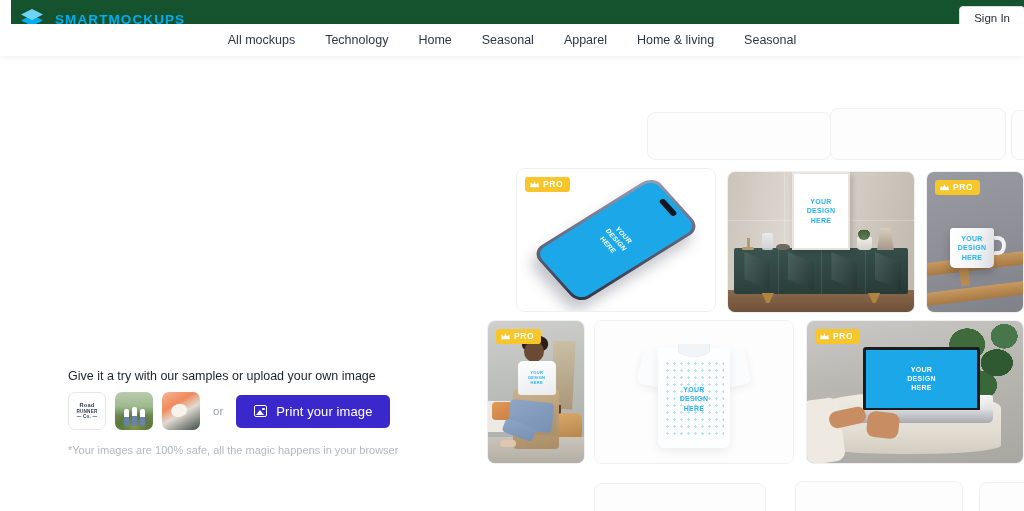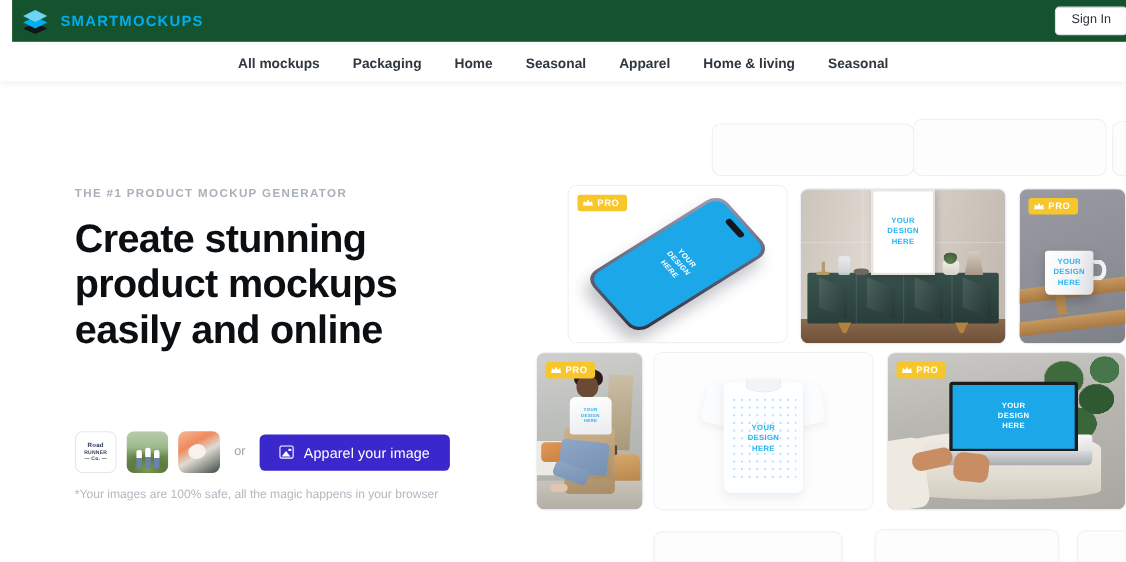--- a/index.html
+++ b/index.html
@@ -34,25 +34,24 @@
     font-family: inherit; cursor: pointer; line-height: 1;
   }
   .btn-started {
     border: none; background: #FF6B00; color: #fff;
     font-size: 11.5px; border-radius: 4px; padding: 7px 14px;
     font-family: inherit; cursor: pointer; line-height: 1;
   }
 
   
   .nav {
-    position: absolute; top: 42px; left: 0; width: 1024px; height: 32px;
+    position: absolute; top: 24px; left: 0; width: 1024px; height: 32px;
     background: #fff; display: flex; align-items: center; justify-content: center;
     gap: 26px; box-shadow: 0 2px 6px rgba(0,0,0,0.055);
     z-index: 5;
-    font-weight: bold;
   }
   .nav-item {
     font-size: 12.5px; color: #2f3740; cursor: pointer; line-height: 1;
     padding: 4px 2px; white-space: nowrap;
   }
 
   
   .hero {
     position: absolute; left: 68px; top: 170px; width: 400px;
   }
@@ -430,52 +429,49 @@
       <span class="brand-name">SMARTMOCKUPS</span>
     </div>
 
     <div class="header-right">
       <button class="btn-signin">Sign In</button>
     </div>
   </div>
 
   <div class="nav">
     <div class="nav-item">All mockups</div>
-    <div class="nav-item">Packaging</div>
+    <div class="nav-item">Technology</div>
     <div class="nav-item">Home</div>
     <div class="nav-item">Seasonal</div>
     <div class="nav-item">Apparel</div>
     <div class="nav-item">Home &amp; living</div>
     <div class="nav-item">Seasonal</div>
   </div>
 
-  <div class="hero">
-    <div class="eyebrow">THE #1 PRODUCT MOCKUP GENERATOR</div>
-    <h1 class="headline">Create stunning product mockups easily and online</h1>
-  </div>
-
+
+  <div class="try-label">Give it a try with our samples or upload your own image</div>
 
   <div class="samples-row">
     <div class="thumb thumb-1">
       <span class="badge-txt">
         <span class="big">Road</span>RUNNER<br>— Co. —
       </span>
     </div>
     <div class="thumb thumb-2">
       <i class="fig" style="left:9px"></i>
       <i class="fig" style="left:17px;height:19px"></i>
       <i class="fig" style="left:25px"></i>
     </div>
     <div class="thumb thumb-3"></div>
 
     <span class="or-text">or</span>
 
     <button class="btn-upload">
       <span class="upload-icon"></span>
-      <span>Apparel your image</span>
+      <span>Print your image</span>
     </button>
   </div>
 
   <div class="footnote">*Your images are 100% safe, all the magic happens in your browser</div>
 
   <div class="gallery">
 
     <div class="card placeholder" style="left:163px; top:112px; width:184px; height:48px;"></div>
     <div class="card placeholder" style="left:346px; top:108px; width:176px; height:52px;"></div>
     <div class="card placeholder" style="left:527px; top:110px; width:60px; height:50px;"></div>

